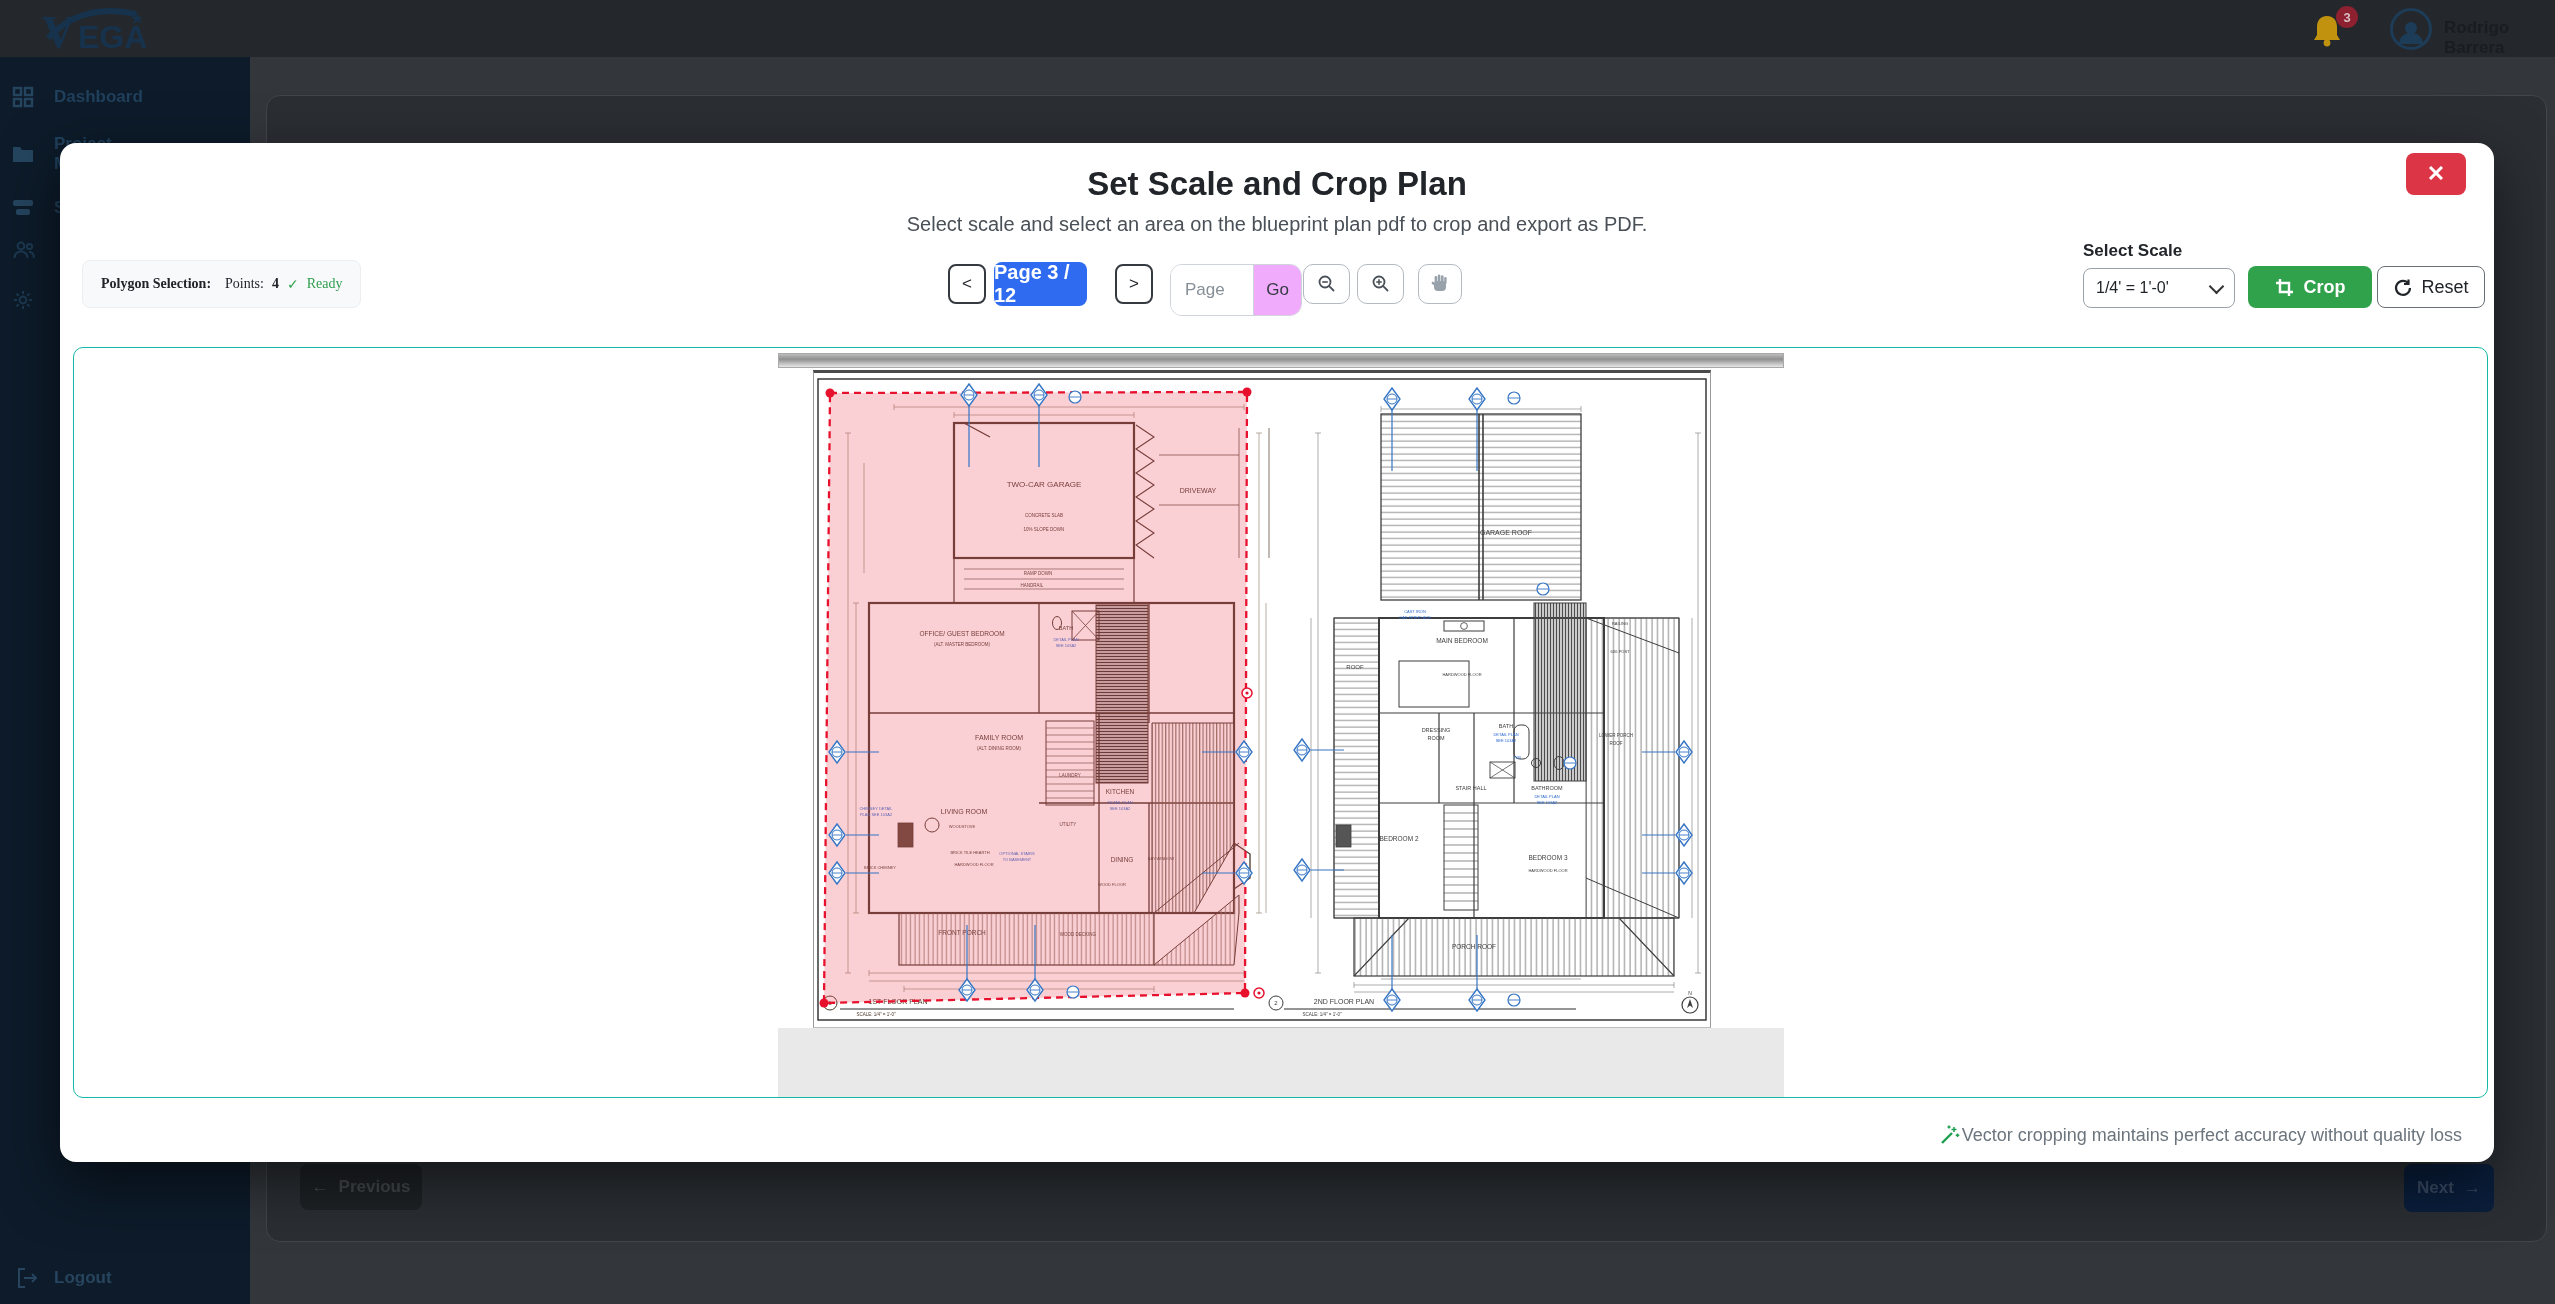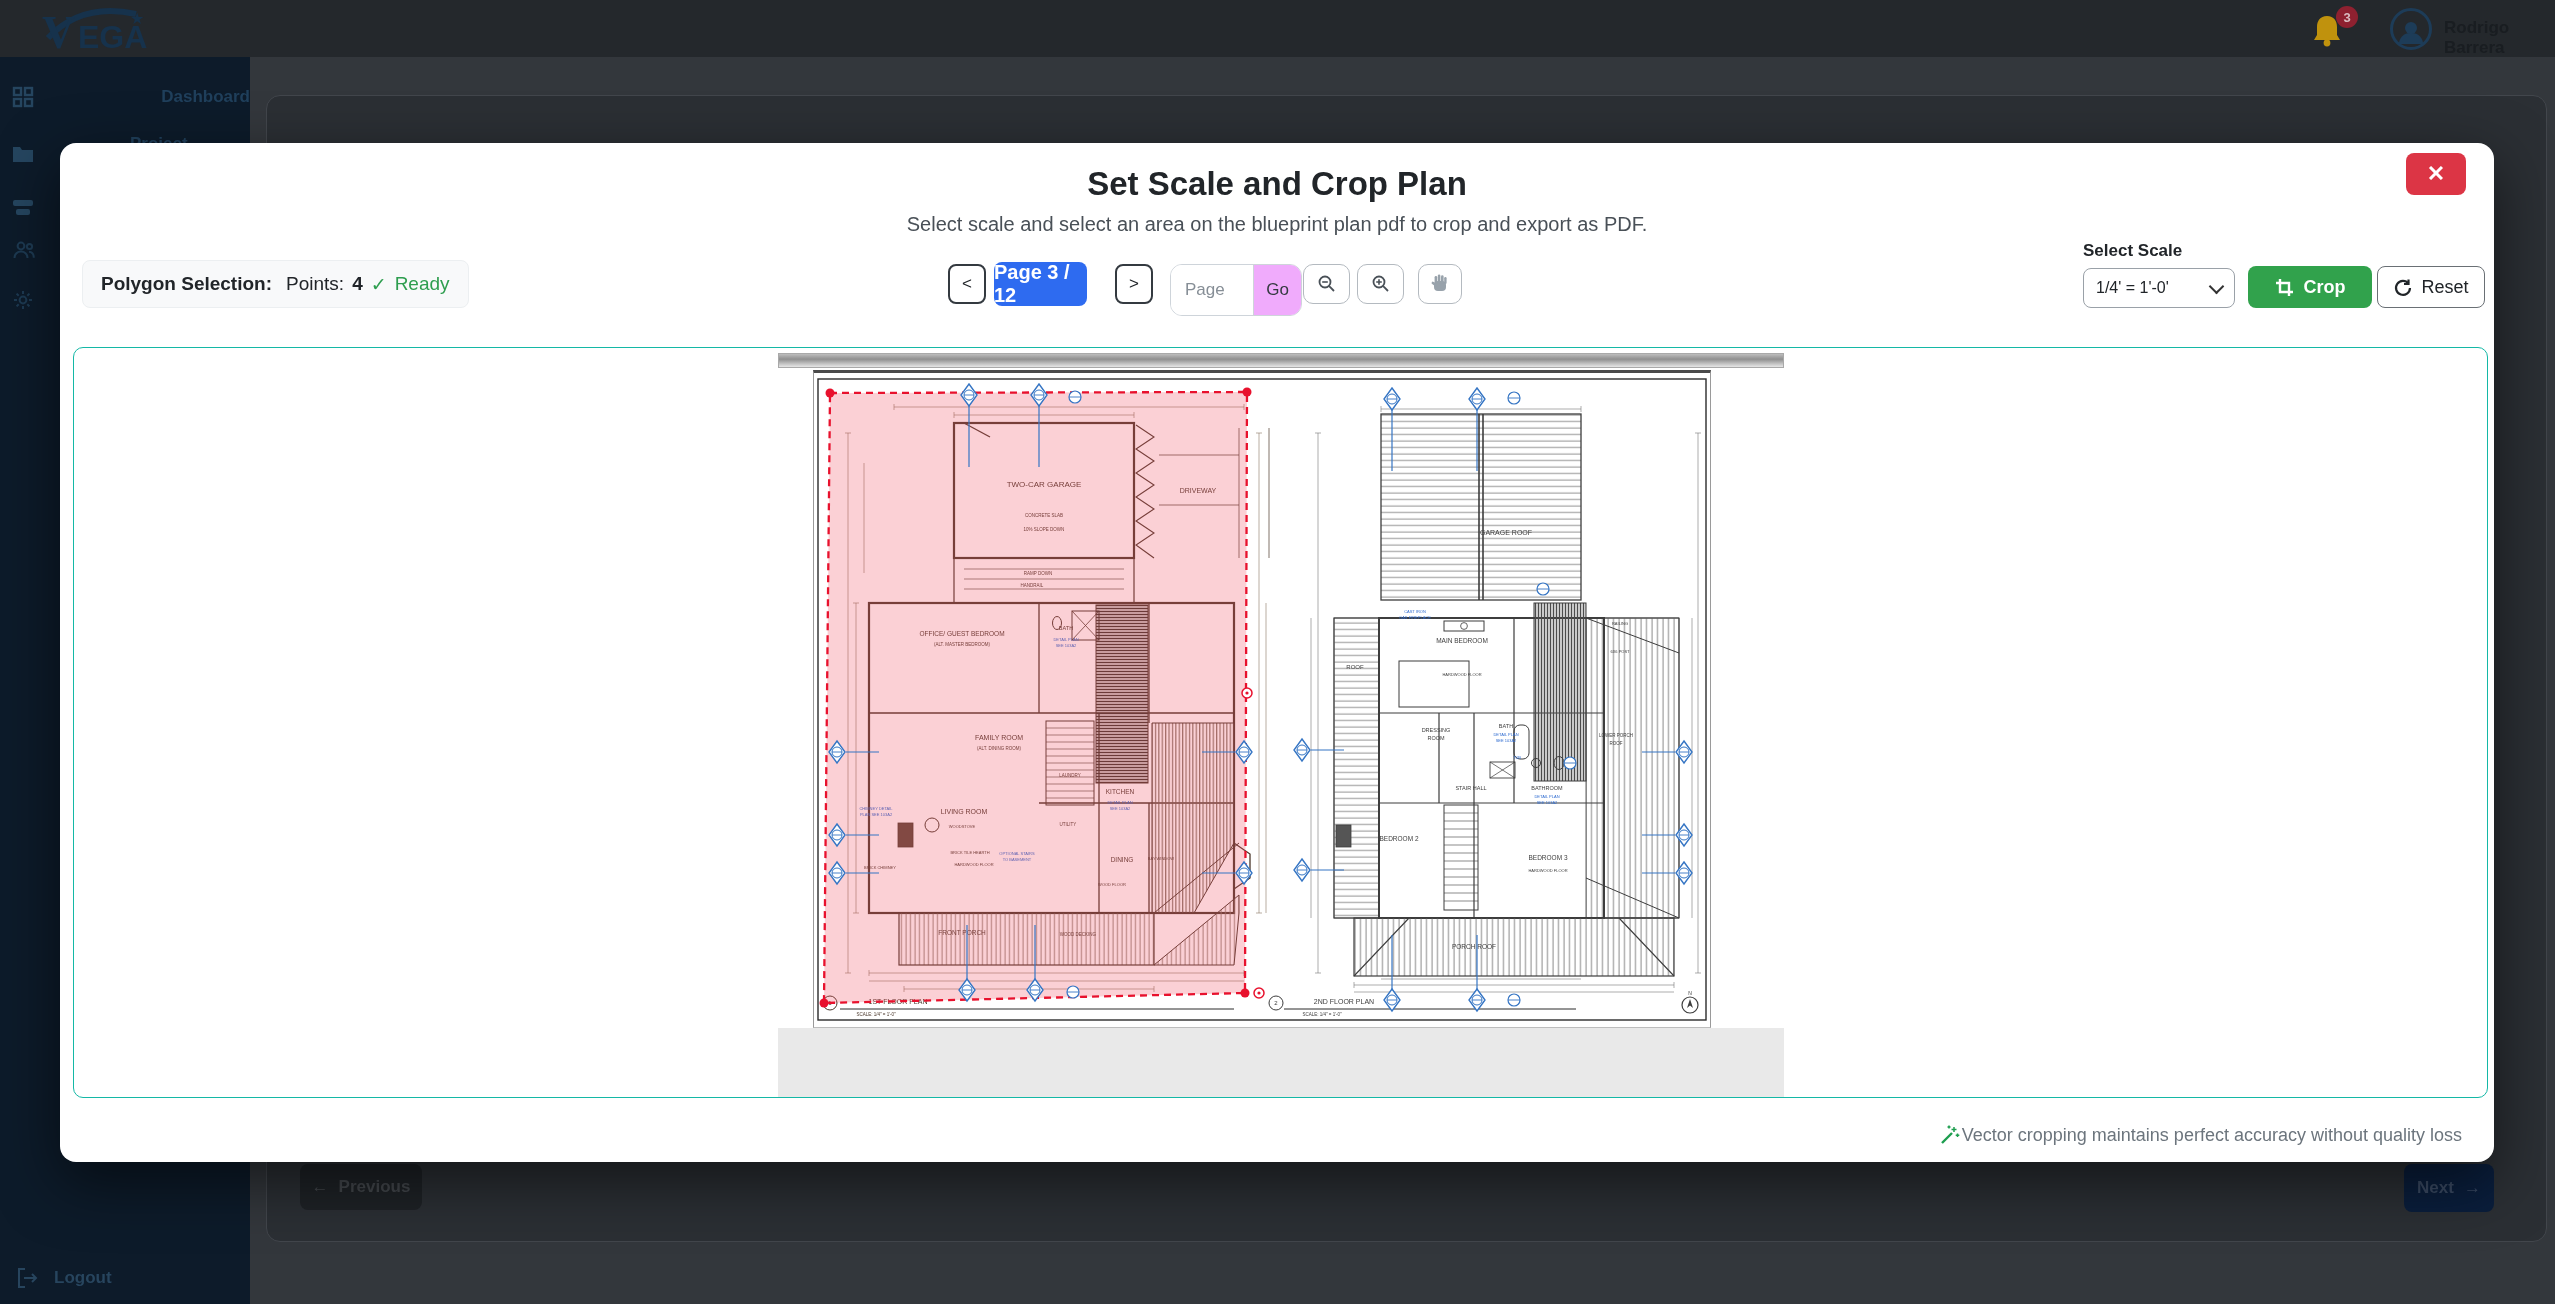--- a/index.html
+++ b/index.html
@@ -6,21 +6,21 @@
   #root{position:relative;width:2555px;height:1304px;overflow:hidden;
         font-family:"Liberation Sans",sans-serif;-webkit-font-smoothing:antialiased;}
   .abs{position:absolute;}
 
   
   #topbar{left:0;top:0;width:2555px;height:57px;background:#24282c;}
   #sidebar{left:0;top:57px;width:250px;height:1247px;background:#0d1b2a;}
   #mainbg{left:250px;top:57px;width:2305px;height:1247px;background:#33373c;}
   #panel{left:266px;top:95px;width:2279px;height:1145px;background:#2b2f34;
          border:1px solid #42464c;border-radius:14px;}
-  .side-item{position:absolute;left:0;width:250px;height:44px;display:flex;align-items:center;gap:4px;padding-left:12px;box-sizing:border-box;color:#20405c;font-size:17px;font-weight:700;justify-content:space-between;}
+  .side-item{position:absolute;left:0;width:250px;height:44px;display:flex;align-items:center;gap:20px;padding-left:12px;box-sizing:border-box;color:#20405c;font-size:17px;font-weight:700;}
   .side-item svg{flex:0 0 auto;}
   #logout{left:0;top:1258px;width:232px;height:40px;display:flex;align-items:center;gap:16px;padding-left:16px;box-sizing:border-box;color:#27455e;font-size:17px;font-weight:700;}
   #bell{left:2310px;top:12px;width:34px;height:36px;}
   #badge{left:2336px;top:6px;min-width:22px;height:22px;background:#8e2130;color:#d9bcc0;font-size:13px;font-weight:700;
          border-radius:11px;display:flex;align-items:center;justify-content:center;}
   #avatar{left:2390px;top:8px;width:42px;height:42px;border:3px solid #1d3c58;border-radius:50%;box-sizing:border-box;display:flex;align-items:center;justify-content:center;}
   #avatar .head{width:12px;height:12px;border-radius:50%;background:#1d3c58;margin-bottom:2px;}
   #avatar .bust{position:absolute;bottom:3px;width:24px;height:11px;border-radius:12px 12px 0 0;background:#1d3c58;}
   #username{left:2444px;top:18px;color:#191d21;font-size:17px;font-weight:700;}
   .ghost-btn{position:absolute;border-radius:8px;font-size:17px;font-weight:700;display:flex;align-items:center;justify-content:center;gap:10px;}
@@ -29,21 +29,21 @@
 
   
   #modal{left:60px;top:143px;width:2434px;height:1019px;background:#ffffff;border-radius:16px;
          box-shadow:0 20px 60px rgba(0,0,0,.55);}
   #close-btn{right:28px;top:10px;width:60px;height:42px;background:#dc3545;border:none;border-radius:8px;
              color:#fff;font-size:22px;font-weight:700;display:flex;align-items:center;justify-content:center;cursor:pointer;}
   #m-title{left:0;top:22px;width:2434px;text-align:center;font-size:33px;font-weight:700;color:#212529;}
   #m-sub{left:0;top:70px;width:2434px;text-align:center;font-size:20px;color:#495057;}
 
   #poly-pill{left:22px;top:117px;height:46px;background:#f8f9fa;border:1px solid #eceff1;border-radius:8px;
-             display:flex;align-items:center;gap:8px;padding:0 18px;font-size:19px;color:#212529;}
+             display:flex;align-items:center;gap:8px;padding:0 18px;font-size:14px;color:#212529;font-family:Liberation Serif, serif;}
   #poly-pill .lbl{font-weight:700;margin-right:6px;}
   #poly-pill .pts-v{font-weight:700;}
   #poly-pill .ready{color:#2e9e4f;}
 
   .pg-btn{position:absolute;top:121px;height:40px;background:#fff;border:2px solid #343a40;border-radius:8px;
           font-size:17px;color:#212529;display:flex;align-items:center;justify-content:center;cursor:pointer;box-sizing:border-box;}
   #page-display{left:934px;top:119px;width:93px;height:44px;background:#2e6bf0;color:#fff;border:none;border-radius:8px;
           font-size:20px;font-weight:700;display:flex;align-items:center;justify-content:center;}
   #page-group{left:1110px;top:121px;height:52px;border:1px solid #ced4da;border-radius:12px;display:flex;overflow:hidden;box-sizing:border-box;}
   #page-input{width:68px;border:none;outline:none;font-size:17px;padding:0 0 0 14px;color:#212529;font-family:"Liberation Sans",sans-serif;}

